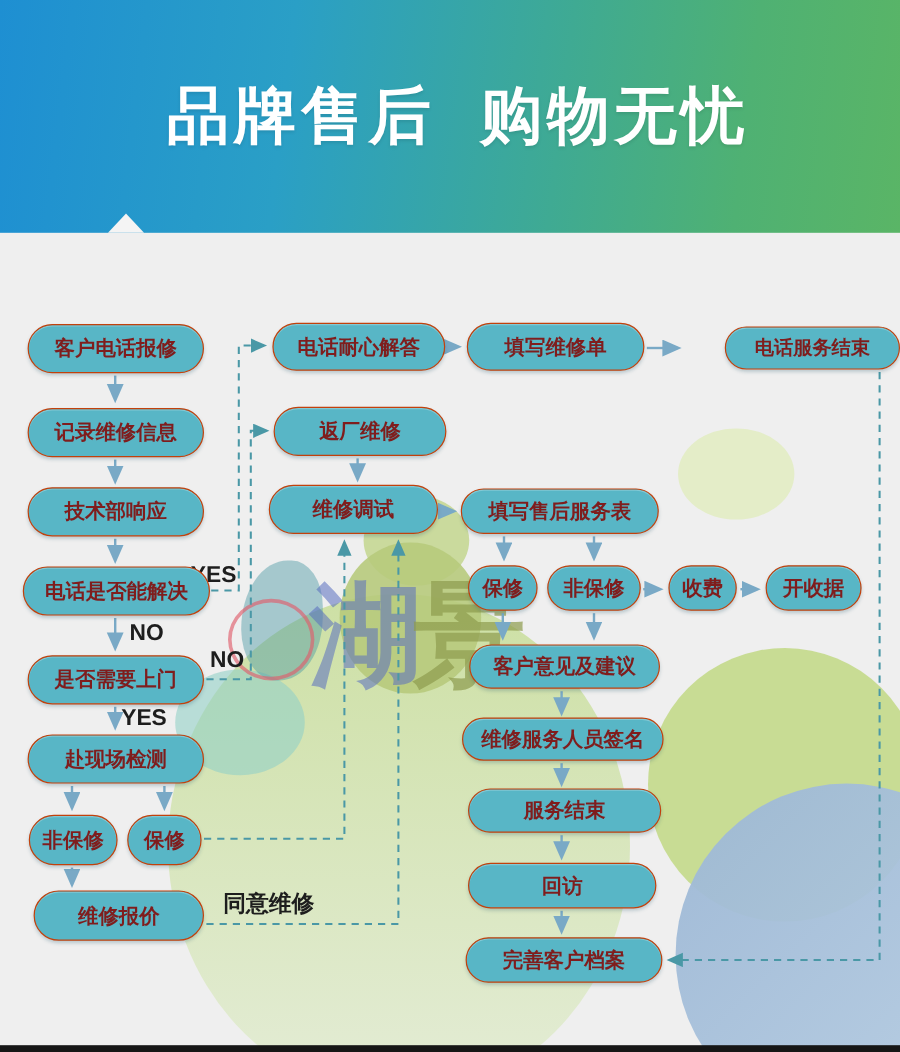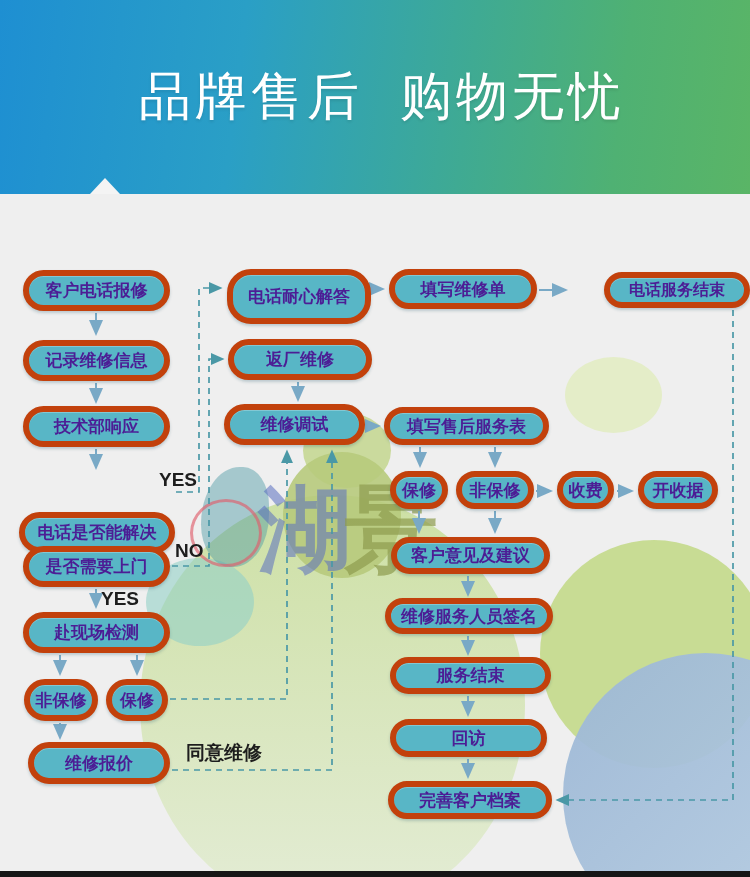--- a/index.html
+++ b/index.html
@@ -8,21 +8,21 @@
     background:#efefef;
     font-family:"Liberation Sans","DejaVu Sans",sans-serif;
   }
   
   .banner{
     position:absolute;left:0;top:0;width:750px;height:194px;
     background:linear-gradient(97deg,#1e8fd2 0%,#2a9fc6 32%,#3faa93 62%,#4fb173 82%,#5ab566 100%);
     display:flex;align-items:center;justify-content:center;
   }
   .banner-title{
-    color:#ffffff;font-size:52px;font-weight:400;letter-spacing:4px;
+    color:#ffffff;font-size:52px;font-weight:700;letter-spacing:4px;
     text-shadow:0 2px 3px rgba(0,0,0,.10);white-space:pre;margin-left:13px;
   }
   .banner-notch{
     position:absolute;left:90px;top:178px;width:0;height:0;
     border-left:15px solid transparent;border-right:15px solid transparent;
     border-bottom:16px solid #f4f4f4;
   }
   .bottom-bar{position:absolute;left:0;bottom:0;width:750px;height:6px;background:#161616;}
 
   
@@ -43,22 +43,22 @@
   }
   .wm-char{position:absolute;font-weight:800;font-size:94px;line-height:1;opacity:.55;}
   .wm-char.a{left:258px;top:483px;color:#5a6fc0;}
   .wm-char.b{left:344px;top:483px;color:#8e9c4e;opacity:.7;}
 
   
   svg.wires{position:absolute;left:0;top:0;z-index:3;}
   .node{
     position:absolute;z-index:4;box-sizing:border-box;
     display:flex;align-items:center;justify-content:center;
-    background:#58b6c6;border:6px solid #c2410c;border-radius:24px;
-    color:#4c1d95;font-weight:700;font-size:17px;white-space:nowrap;
+    background:#58b6c6;border:1px solid #c2410c;border-radius:24px;
+    color:#7f1d1d;font-weight:700;font-size:17px;white-space:nowrap;
     box-shadow:0 2px 3px rgba(40,90,110,.25), inset 0 1px 0 rgba(255,255,255,.25);
   }
   .edge-label{
     position:absolute;z-index:4;color:#1d1d1d;font-weight:700;font-size:19px;white-space:nowrap;
   }
 </style>
 </head>
 <body>
 
 <div class="blob c1"></div>
@@ -118,28 +118,28 @@
 
 <div class="edge-label" style="left:159px;top:469px;">YES</div>
 <div class="edge-label" style="left:108px;top:517px;">NO</div>
 <div class="edge-label" style="left:175px;top:540px;">NO</div>
 <div class="edge-label" style="left:101px;top:588px;">YES</div>
 <div class="edge-label" style="left:186px;top:740px;">同意维修</div>
 
 <div class="node" style="left:23px;top:270px;width:147px;height:41px;">客户电话报修</div>
 <div class="node" style="left:23px;top:340px;width:147px;height:41px;">记录维修信息</div>
 <div class="node" style="left:23px;top:406px;width:147px;height:41px;">技术部响应</div>
-<div class="node" style="left:19px;top:472px;width:156px;height:41px;margin-top:40px;">电话是否能解决</div>
+<div class="node" style="left:19px;top:472px;width:156px;height:41px;">电话是否能解决</div>
 <div class="node" style="left:23px;top:546px;width:147px;height:41px;font-family:Liberation Serif, serif;">是否需要上门</div>
 <div class="node" style="left:23px;top:612px;width:147px;height:41px;">赴现场检测</div>
 <div class="node" style="left:24px;top:679px;width:74px;height:42px;">非保修</div>
 <div class="node" style="left:106px;top:679px;width:62px;height:42px;">保修</div>
 <div class="node" style="left:28px;top:742px;width:142px;height:42px;">维修报价</div>
 
-<div class="node" style="left:227px;top:269px;width:144px;height:55px;">电话耐心解答</div>
+<div class="node" style="left:227px;top:269px;width:144px;height:40px;">电话耐心解答</div>
 <div class="node" style="left:228px;top:339px;width:144px;height:41px;">返厂维修</div>
 <div class="node" style="left:224px;top:404px;width:141px;height:41px;">维修调试</div>
 
 <div class="node" style="left:389px;top:269px;width:148px;height:40px;">填写维修单</div>
 <div class="node" style="left:604px;top:272px;width:146px;height:36px;font-size:16px;">电话服务结束</div>
 <div class="node" style="left:384px;top:407px;width:165px;height:38px;">填写售后服务表</div>
 <div class="node" style="left:390px;top:471px;width:58px;height:38px;">保修</div>
 <div class="node" style="left:456px;top:471px;width:78px;height:38px;">非保修</div>
 <div class="node" style="left:557px;top:471px;width:57px;height:38px;">收费</div>
 <div class="node" style="left:638px;top:471px;width:80px;height:38px;text-align:center;">开收据</div>

